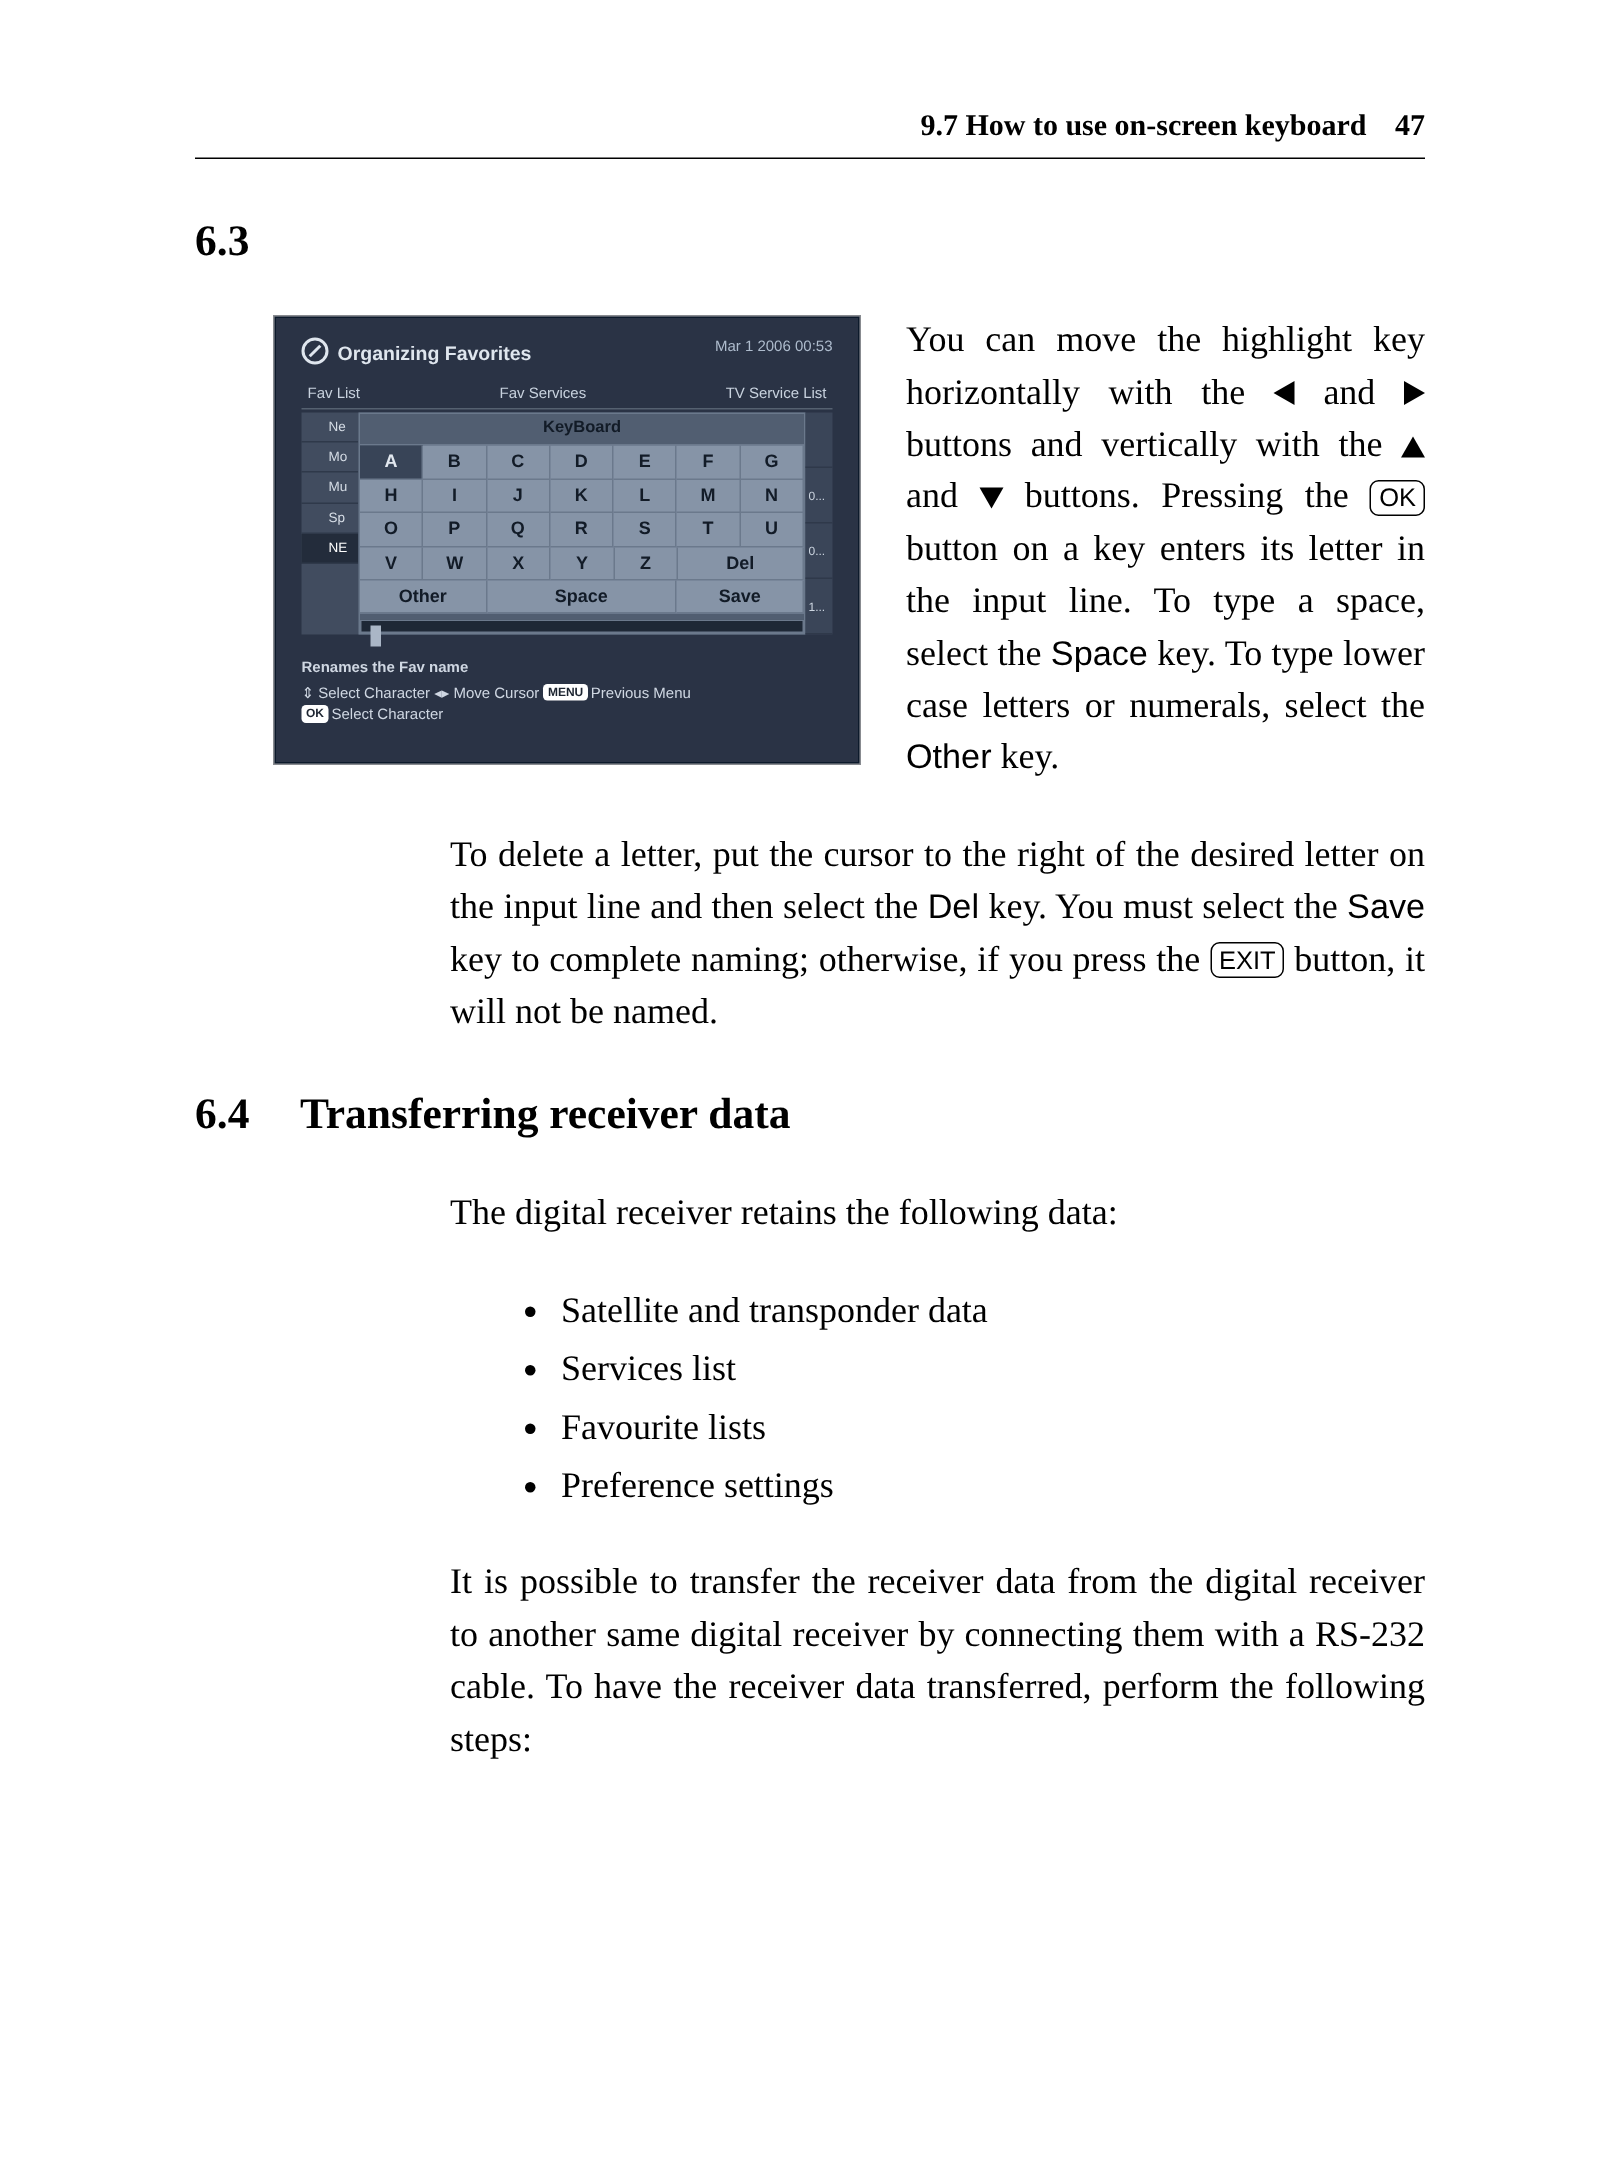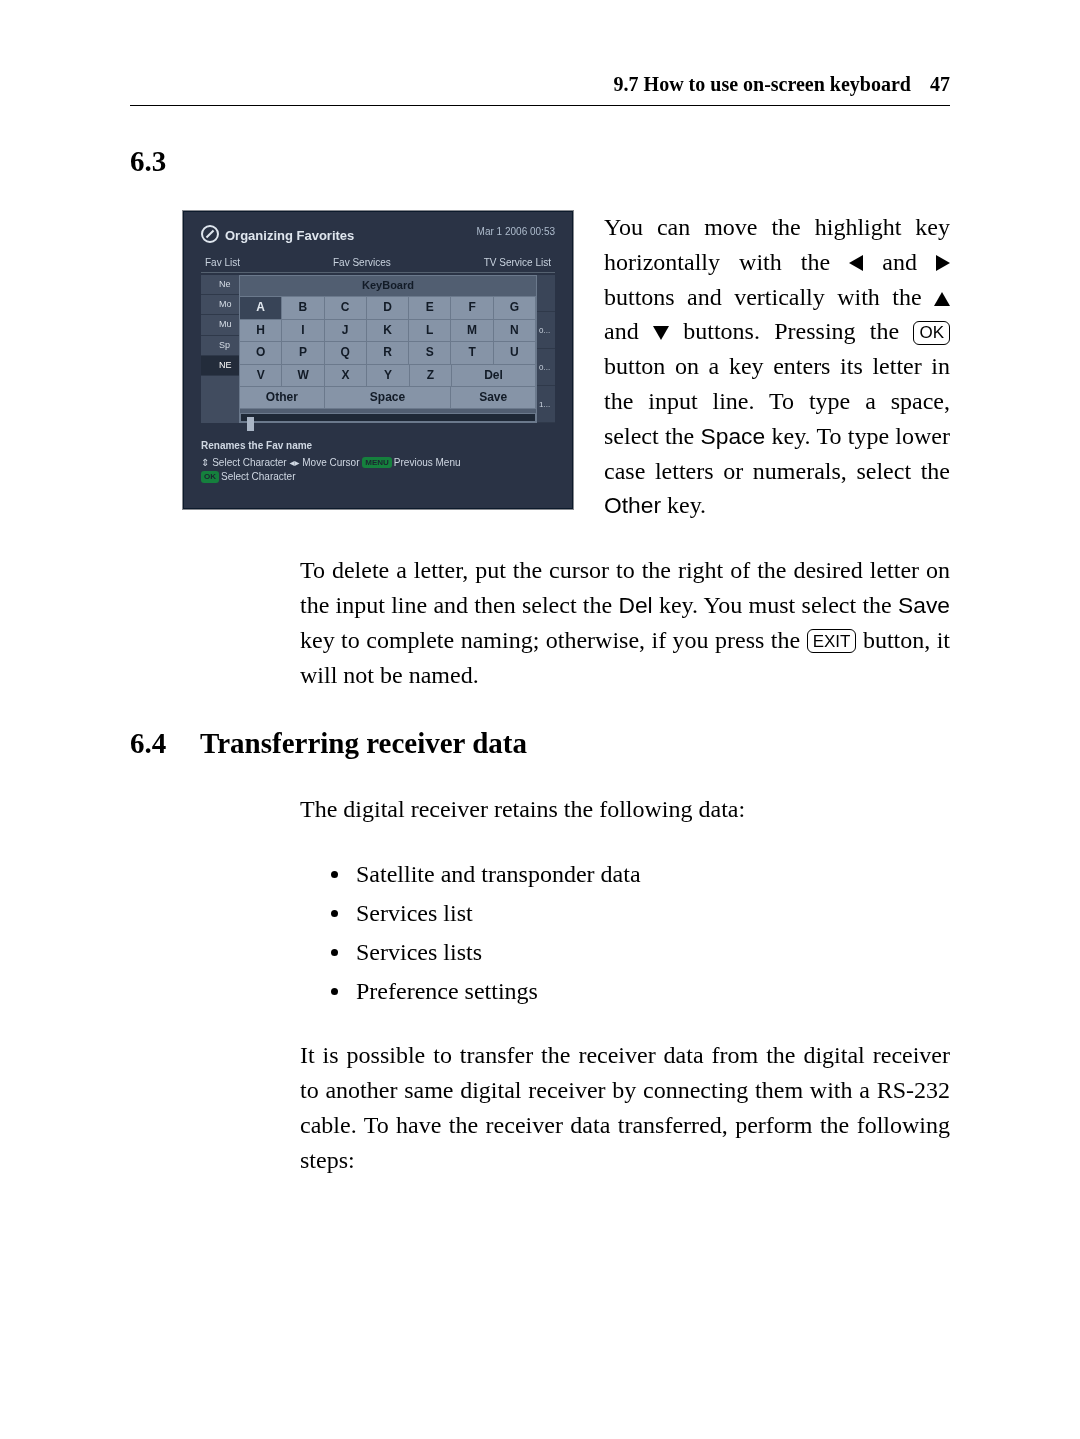--- a/index.html
+++ b/index.html
@@ -190,21 +190,21 @@
     margin-top: 16px;
     font-size: 10px;
     color: #cfd7e2;
   }
   .ss-foot .l1 {
     font-weight: bold;
     margin-bottom: 2px;
   }
   .ss-foot .pill {
     display: inline-block;
-    background: #15803d;
+    background: #ffffff;
     color: #1c2430;
     border-radius: 3px;
     padding: 0 3px;
     font-size: 8px;
     font-weight: bold;
     margin-right: 2px;
     vertical-align: 1px;
   }
   .aside-text {
     flex: 1;
@@ -240,21 +240,21 @@
   .tri-left  { border-top: 8px solid transparent; border-bottom: 8px solid transparent; border-right: 14px solid #000; }
   .tri-right { border-top: 8px solid transparent; border-bottom: 8px solid transparent; border-left: 14px solid #000; }
   .tri-up    { border-left: 8px solid transparent; border-right: 8px solid transparent; border-bottom: 14px solid #000; }
   .tri-down  { border-left: 8px solid transparent; border-right: 8px solid transparent; border-top: 14px solid #000; }
   ul.bullets {
     list-style: disc;
     margin: 0 0 30px 218px;
     padding: 0;
   }
   ul.bullets li {
-    margin: 0 0 4px 4px;
+    margin: 0 0 4px 22px;
     padding-left: 4px;
   }
 </style>
 </head>
 <body>
 
 <div class="page">
 
   <div class="running-head">
     <span>9.7 How to use on-screen keyboard</span>
@@ -370,19 +370,19 @@
   <div class="section-heading">
     <span class="secnum">6.4</span>
     <span>Transferring receiver data</span>
   </div>
 
   <p class="body-para">The digital receiver retains the following data:</p>
 
   <ul class="bullets">
     <li>Satellite and transponder data</li>
     <li>Services list</li>
-    <li>Services lists</li>
+    <li>Favourite lists</li>
     <li>Preference settings</li>
   </ul>
 
   <p class="body-para">It is possible to transfer the receiver data from the digital receiver to another same digital receiver by connecting them with a RS-232 cable. To have the receiver data transferred, perform the following steps:</p>
 
 </div>
 
 </body></html>

